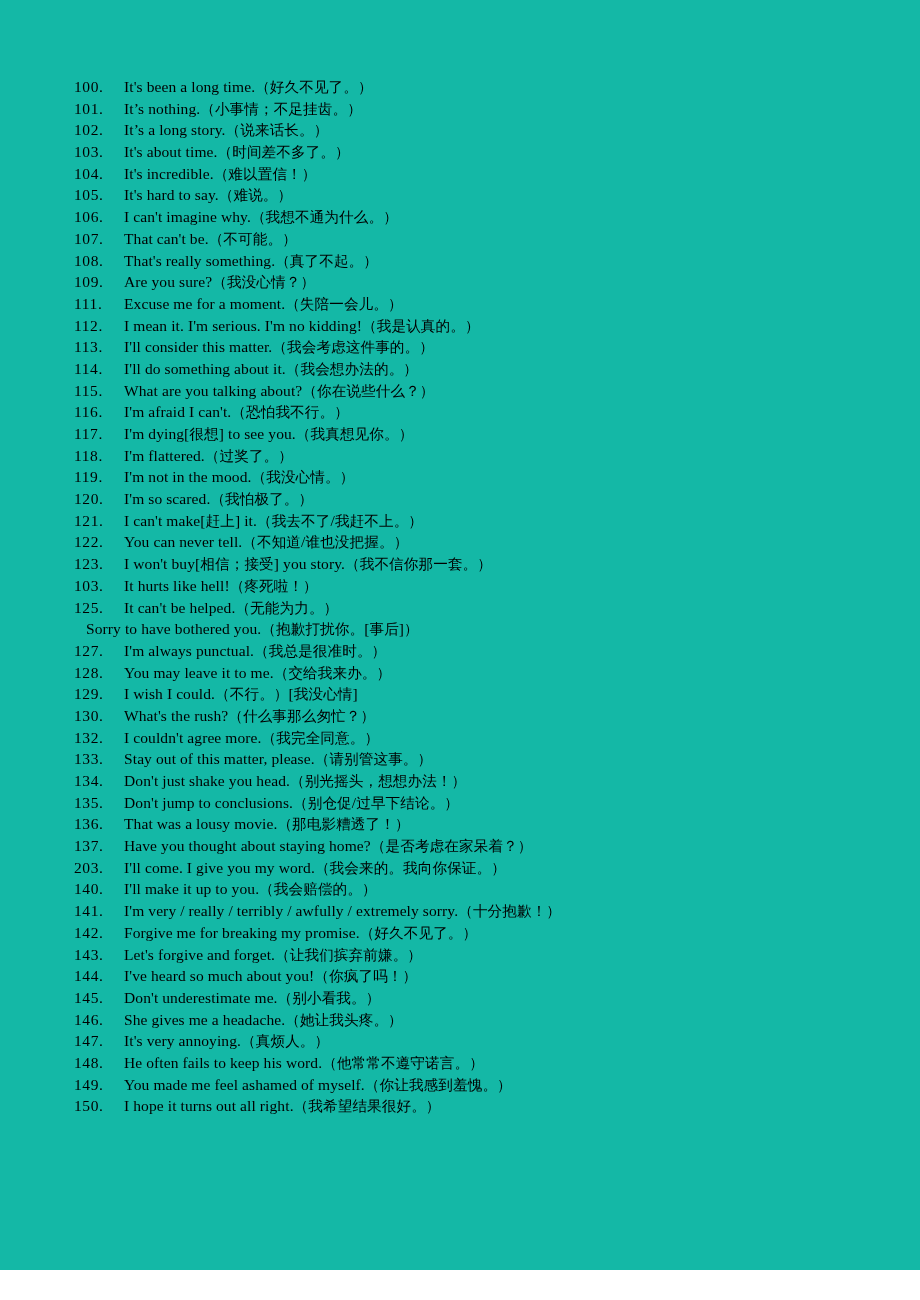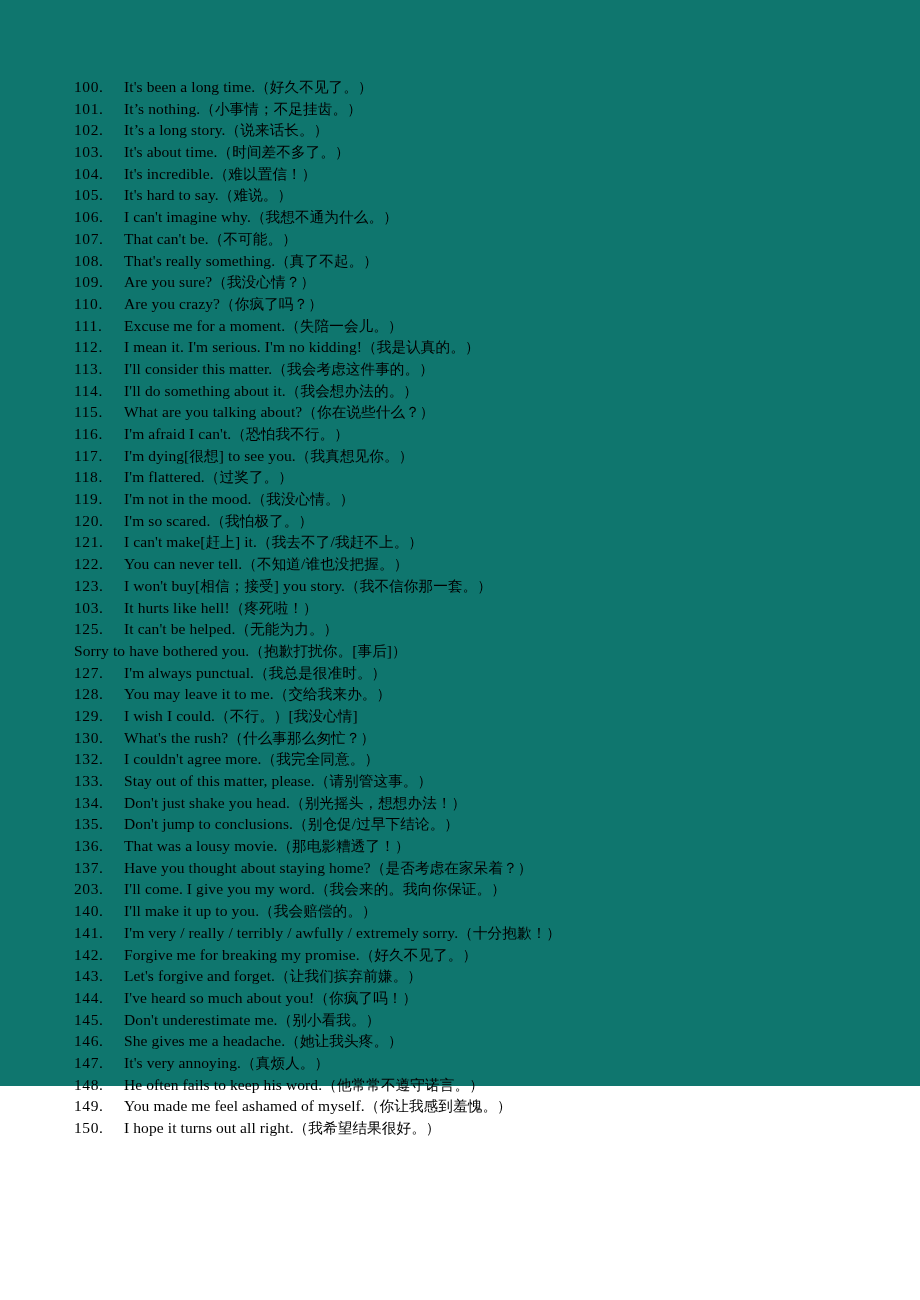--- a/index.html
+++ b/index.html
@@ -16,22 +16,22 @@
     font-family: "Liberation Serif", "DejaVu Serif", serif;
     color: #000000;
     -webkit-font-smoothing: antialiased;
   }
 
   #page {
     position: absolute;
     left: 0;
     top: 0;
     width: 920px;
-    height: 1086px;
-    background: #0f766e;
+    height: 1270px;
+    background: #14b8a6;
   }
 
   #phrase-list {
     position: absolute;
     left: 74px;
     top: 76px;
     width: 800px;
   }
 
   .phrase-row {
@@ -49,21 +49,21 @@
     text-align: left;
     font-size: 15.5px;
     letter-spacing: 0.6px;
   }
 
   .row-text {
     display: inline-block;
     font-size: 15.5px;
   }
   .phrase-row.continuation .row-text {
-    margin-left: 0;
+    margin-left: 12px;
     text-align: right;
   }
 
   .cn {
     font-family: "DejaVu Sans", "Liberation Sans", sans-serif;
     font-size: 14.6px;
   }
 </style>
 </head>
 <body>
@@ -73,21 +73,20 @@
       <div class="phrase-row"><span class="row-number">100.</span><span class="row-text">It's been a long time.<span class="cn">（好久不见了。）</span></span></div>
       <div class="phrase-row"><span class="row-number">101.</span><span class="row-text">It’s nothing.<span class="cn">（小事情；不足挂齿。）</span></span></div>
       <div class="phrase-row"><span class="row-number">102.</span><span class="row-text">It’s a long story.<span class="cn">（说来话长。）</span></span></div>
       <div class="phrase-row"><span class="row-number">103.</span><span class="row-text">It's about time.<span class="cn">（时间差不多了。）</span></span></div>
       <div class="phrase-row"><span class="row-number">104.</span><span class="row-text">It's incredible.<span class="cn">（难以置信！）</span></span></div>
       <div class="phrase-row"><span class="row-number">105.</span><span class="row-text">It's hard to say.<span class="cn">（难说。）</span></span></div>
       <div class="phrase-row"><span class="row-number">106.</span><span class="row-text">I can't imagine why.<span class="cn">（我想不通为什么。）</span></span></div>
       <div class="phrase-row"><span class="row-number">107.</span><span class="row-text">That can't be.<span class="cn">（不可能。）</span></span></div>
       <div class="phrase-row"><span class="row-number">108.</span><span class="row-text">That's really something.<span class="cn">（真了不起。）</span></span></div>
       <div class="phrase-row"><span class="row-number">109.</span><span class="row-text">Are you sure?<span class="cn">（我没心情？）</span></span></div>
-      <div class="phrase-row"><span class="row-number">110.</span><span class="row-text">Are you crazy?<span class="cn">（你疯了吗？）</span></span></div>
       <div class="phrase-row"><span class="row-number">111.</span><span class="row-text">Excuse me for a moment.<span class="cn">（失陪一会儿。）</span></span></div>
       <div class="phrase-row"><span class="row-number">112.</span><span class="row-text">I mean it. I'm serious. I'm no kidding!<span class="cn">（我是认真的。）</span></span></div>
       <div class="phrase-row"><span class="row-number">113.</span><span class="row-text">I'll consider this matter.<span class="cn">（我会考虑这件事的。）</span></span></div>
       <div class="phrase-row"><span class="row-number">114.</span><span class="row-text">I'll do something about it.<span class="cn">（我会想办法的。）</span></span></div>
       <div class="phrase-row"><span class="row-number">115.</span><span class="row-text">What are you talking about?<span class="cn">（你在说些什么？）</span></span></div>
       <div class="phrase-row"><span class="row-number">116.</span><span class="row-text">I'm afraid I can't.<span class="cn">（恐怕我不行。）</span></span></div>
       <div class="phrase-row"><span class="row-number">117.</span><span class="row-text">I'm dying[<span class="cn">很想</span>] to see you.<span class="cn">（我真想见你。）</span></span></div>
       <div class="phrase-row"><span class="row-number">118.</span><span class="row-text">I'm flattered.<span class="cn">（过奖了。）</span></span></div>
       <div class="phrase-row"><span class="row-number">119.</span><span class="row-text">I'm not in the mood.<span class="cn">（我没心情。）</span></span></div>
       <div class="phrase-row"><span class="row-number">120.</span><span class="row-text">I'm so scared.<span class="cn">（我怕极了。）</span></span></div>

